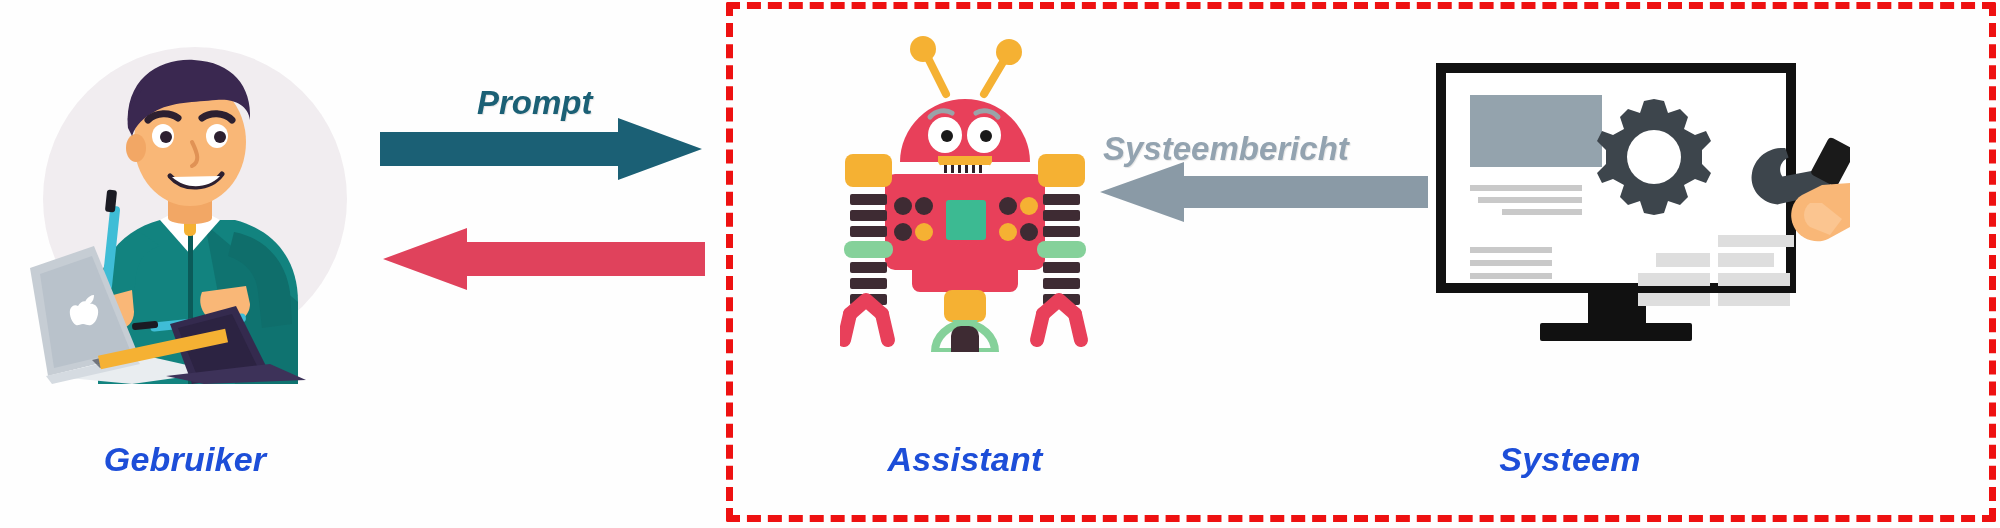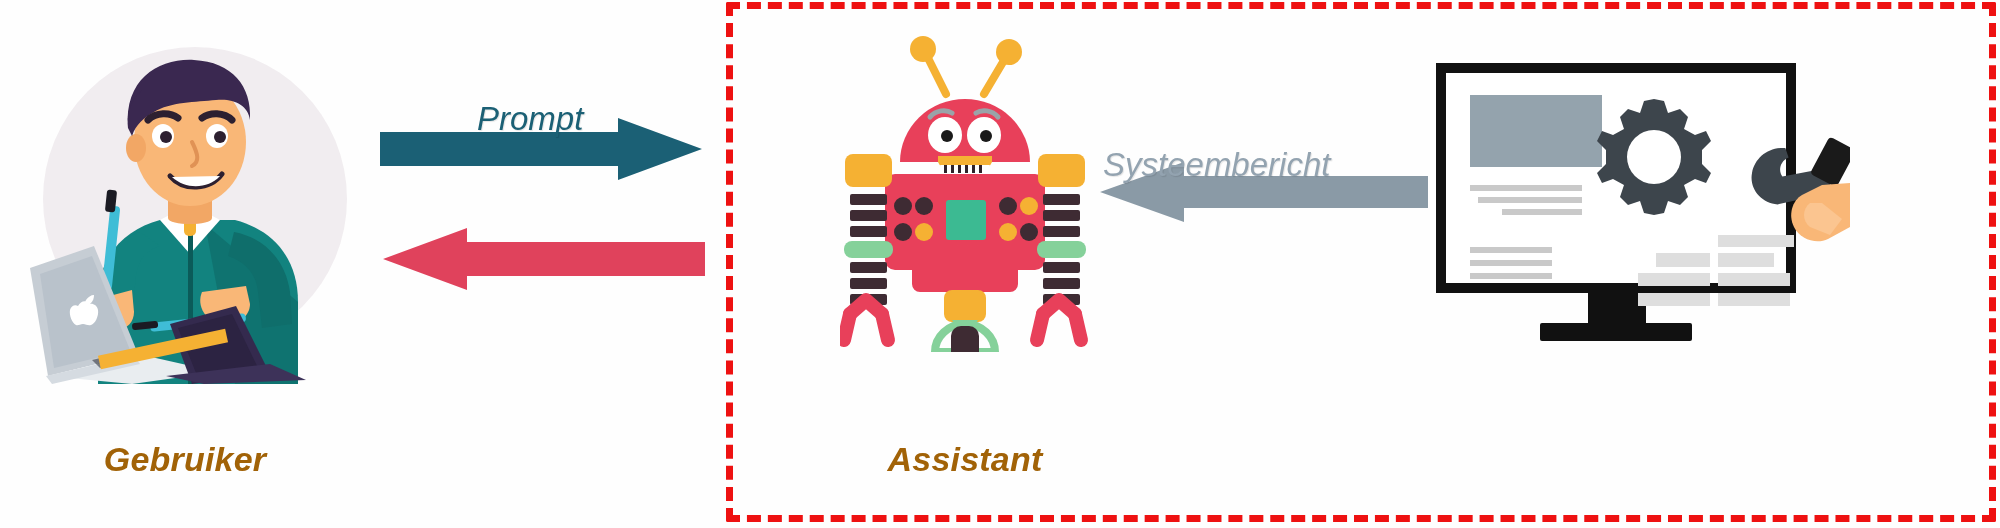--- a/index.html
+++ b/index.html
@@ -27,36 +27,35 @@
   }
 
   
   .abs { position: absolute; }
 
   
   .role-label {
     position: absolute;
     font-style: italic;
     font-weight: bold;
-    color: #a16207;
+    color: #1d4ed8;
     font-size: 34px;
     letter-spacing: 0.2px;
     white-space: nowrap;
     text-align: center;
   }
 
   
   .arrow-label {
     position: absolute;
     font-style: italic;
-    font-weight: normal;
+    font-weight: bold;
     font-size: 33px;
     white-space: nowrap;
     text-shadow: 1px 1px 1px rgba(0,0,0,0.10);
-    margin-top: 16px;
   }
   .lbl-prompt   { color: #1b6075; }
   .lbl-antwoord { color: #e0425c; }
   .lbl-sysmsg   { color: #93a3b0; }
 
   
   .user-art { position: absolute; left: 20px; top: 24px; width: 330px; height: 360px; }
 
   
   .robot-art { position: absolute; left: 840px; top: 22px; width: 250px; height: 330px; }
@@ -282,14 +281,15 @@
         <path d="M372 140 C362 146 358 160 364 172 C370 184 386 190 398 184 L420 172 L420 128 L392 130 Z" fill="#f9b777"></path>
         <path d="M380 148 C372 154 372 166 380 172 L400 180 L412 164 L392 148 Z" fill="#fbc590"></path>
       </g>
     </svg>
   </div>
 
   <div class="dashed-box"></div>
 
   <div class="role-label" style="left:35px; top:440px; width:300px;">Gebruiker</div>
   <div class="role-label" style="left:815px; top:440px; width:300px;text-align:center;">Assistant</div>
+  <div class="role-label" style="left:1420px; top:440px; width:300px;">Systeem</div>
 
 </div>
 
 </body></html>

